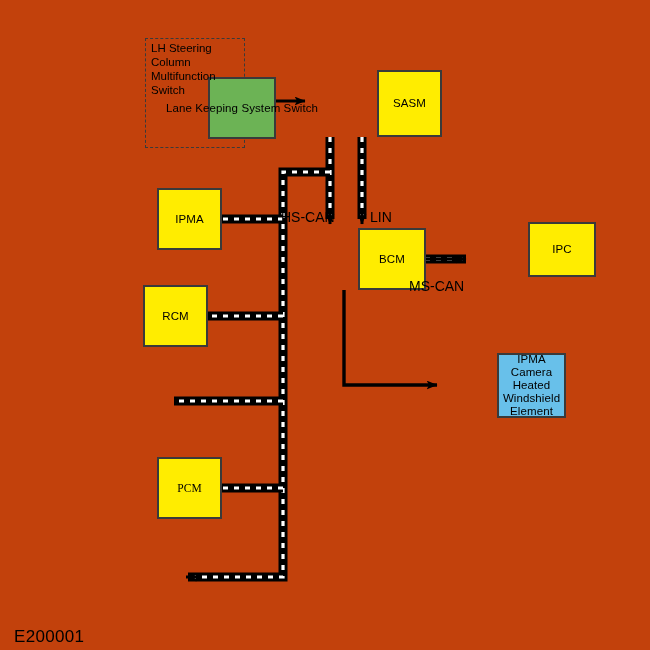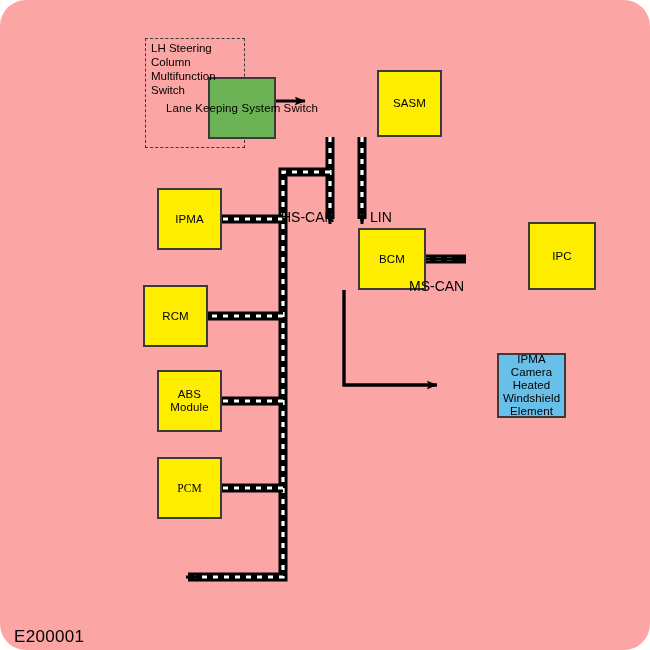--- a/index.html
+++ b/index.html
@@ -11,22 +11,21 @@
     width: 650px;
     height: 650px;
     font-family: "Liberation Sans", sans-serif;
     color: #000000;
     overflow: hidden;
   }
   #diagram {
     position: relative;
     width: 650px;
     height: 650px;
-    background: #fca5a5;
-    border-radius: 26px;
+    background: #c2410c;
   }
   #svg-layer {
     position: absolute;
     left: 0;
     top: 0;
     width: 650px;
     height: 650px;
   }
   .node {
     position: absolute;
@@ -167,35 +166,31 @@
   </div>
 
   <div class="node yellow" style="left:109px; top:188px; width:65px; height:62px;">
     <span class="node-label">IPMA</span>
   </div>
 
   <div class="node yellow" style="left:95px; top:285px; width:65px; height:62px;">
     <span class="node-label">RCM</span>
   </div>
 
-  <div class="node yellow" style="left:109px; top:370px; width:65px; height:62px;">
-    <span class="node-label">ABS
-Module</span>
-  </div>
 
   <div class="node yellow" style="left:109px; top:457px; width:65px; height:62px;font-family:Liberation Serif, serif;">
     <span class="node-label">PCM</span>
   </div>
 
 
   <div class="node yellow" style="left:310px; top:228px; width:68px; height:62px;">
     <span class="node-label">BCM</span>
   </div>
 
-  <div class="node yellow" style="left:480px; top:222px; width:68px; height:68px;text-align:right;">
+  <div class="node yellow" style="left:480px; top:222px; width:68px; height:55px;text-align:right;">
     <span class="node-label">IPC</span>
   </div>
 
   <div class="node blue" style="left:449px; top:353px; width:69px; height:65px;">
     <span class="node-label">IPMA Camera
 Heated
 Windshield
 Element</span>
   </div>
 

